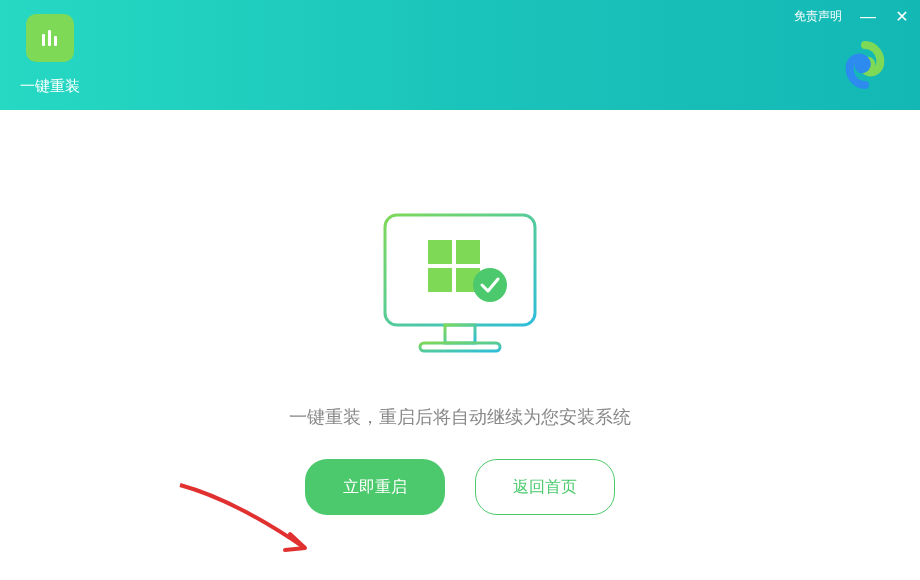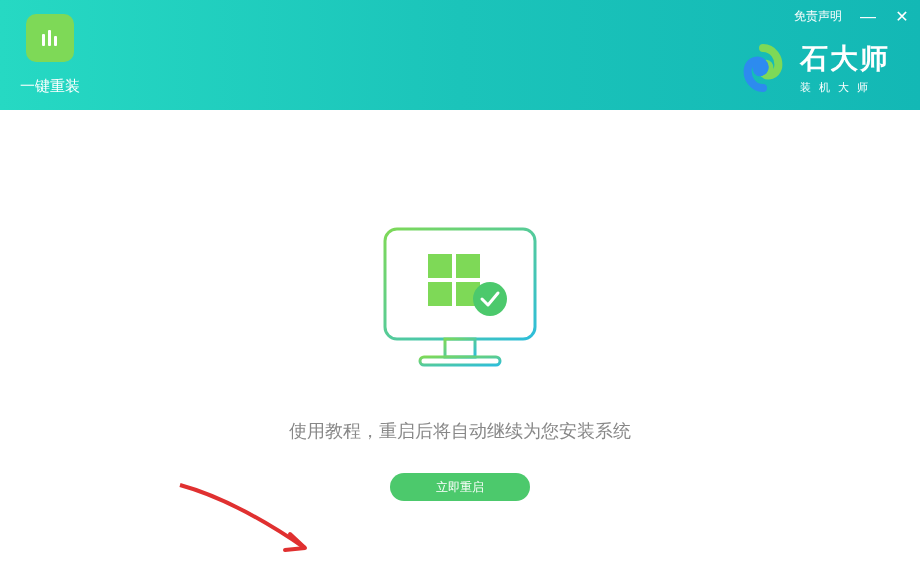--- a/index.html
+++ b/index.html
@@ -117,23 +117,23 @@
       font-size: 18px;
       color: #888;
       margin-bottom: 30px;
     }
     .buttons {
       display: flex;
       gap: 30px;
     }
     .btn {
       width: 140px;
-      height: 28px;
+      height: 56px;
       border-radius: 22px;
-      font-size: 12px;
+      font-size: 16px;
       cursor: pointer;
       display: flex;
       align-items: center;
       justify-content: center;
       border: none;
     }
     .btn-primary {
       background: #4cc96c;
       color: #fff;
     }
@@ -171,24 +171,20 @@
     <span class="min-btn">—</span>
     <span class="close-btn">✕</span>
   </div>
 
   <div class="logo-area">
     <div class="logo-swirl">
       <svg width="50" height="50" viewBox="0 0 50 50">
         <path d="M25 5 C35 5 42 15 40 25 C38 32 30 35 25 30 C22 27 23 22 27 21 C30 20 32 23 31 26" fill="none" stroke="#7ed957" stroke-width="8" stroke-linecap="round"></path>
         <path d="M25 45 C15 45 8 35 10 25 C12 18 20 15 25 20 C28 23 27 28 23 29 C20 30 18 27 19 24" fill="none" stroke="#2d8bef" stroke-width="8" stroke-linecap="round"></path>
       </svg>
-    </div>
-    <div class="logo-text">
-      <div class="logo-title">石大师</div>
-      <div class="logo-sub">装机大师</div>
     </div>
   </div>
 </div>
 
 <div class="content">
   <div class="monitor-illustration">
     <svg width="190" height="170" viewBox="0 0 190 170">
       <defs>
         <linearGradient id="monitorGrad" x1="0%" y1="0%" x2="100%" y2="100%">
           <stop offset="0%" stop-color="#7ed957"></stop>
@@ -202,23 +198,24 @@
         <rect x="0" y="0" width="24" height="24" fill="#7ed957"></rect>
         <rect x="28" y="0" width="24" height="24" fill="#7ed957"></rect>
         <rect x="0" y="28" width="24" height="24" fill="#7ed957"></rect>
         <rect x="28" y="28" width="24" height="24" fill="#7ed957"></rect>
       </g>
       <circle cx="125" cy="80" r="17" fill="#4cc96c"></circle>
       <path d="M117 80 L123 86 L133 74" stroke="#fff" stroke-width="3" fill="none" stroke-linecap="round" stroke-linejoin="round"></path>
     </svg>
   </div>
 
-  <div class="status-text">使用教程，重启后将自动继续为您安装系统</div>
+  <div class="status-text">一键重装，重启后将自动继续为您安装系统</div>
 
   <div class="buttons">
     <button class="btn btn-primary">立即重启</button>
+    <button class="btn btn-secondary">返回首页</button>
   </div>
 
   <svg class="arrow-annotation" width="160" height="100" viewBox="0 0 160 100">
     <path d="M5 5 Q 60 20 130 68" stroke="#e03030" stroke-width="4" fill="none"></path>
     <path d="M130 68 L115 54 M130 68 L110 70" stroke="#e03030" stroke-width="4" fill="none" stroke-linecap="round"></path>
   </svg>
 </div>
 
 </body></html>

